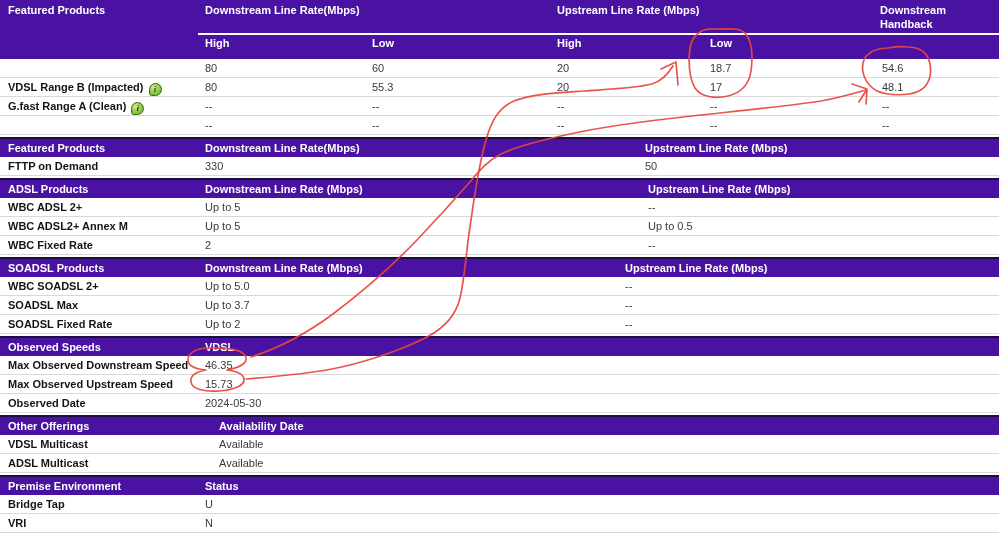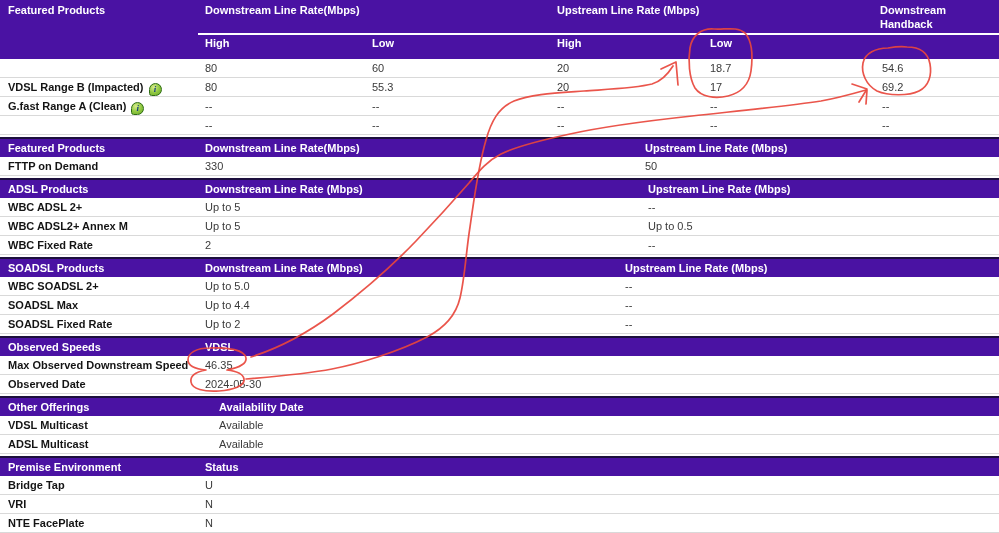--- a/index.html
+++ b/index.html
@@ -79,21 +79,21 @@
       <span class="cell c3">20</span>
       <span class="cell c4">18.7</span>
       <span class="cell c5">54.6</span>
     </div>
     <div class="row">
       <span class="cell name"><span>VDSL Range B (Impacted)</span><span class="info">i</span></span>
       <span class="cell c1">80</span>
       <span class="cell c2">55.3</span>
       <span class="cell c3">20</span>
       <span class="cell c4">17</span>
-      <span class="cell c5">69.2</span>
+      <span class="cell c5">48.1</span>
     </div>
     <div class="row">
       <span class="cell name"><span>G.fast Range A (Clean)</span><span class="info">i</span></span>
       <span class="cell c1">--</span>
       <span class="cell c2">--</span>
       <span class="cell c3">--</span>
       <span class="cell c4">--</span>
       <span class="cell c5">--</span>
     </div>
     <div class="row">
@@ -147,38 +147,42 @@
       <span class="h c1">Downstream Line Rate (Mbps)</span>
       <span class="h c2">Upstream Line Rate (Mbps)</span>
     </div>
     <div class="row">
       <span class="cell name">WBC SOADSL 2+</span>
       <span class="cell c1">Up to 5.0</span>
       <span class="cell c2">--</span>
     </div>
     <div class="row">
       <span class="cell name">SOADSL Max</span>
-      <span class="cell c1">Up to 4.4</span>
+      <span class="cell c1">Up to 3.7</span>
       <span class="cell c2">--</span>
     </div>
     <div class="row">
       <span class="cell name">SOADSL Fixed Rate</span>
       <span class="cell c1">Up to 2</span>
       <span class="cell c2">--</span>
     </div>
   </section>
 
   <section class="sect gap obs">
     <div class="band band2">
       <span class="h title">Observed Speeds</span>
       <span class="h c1">VDSL</span>
     </div>
     <div class="row">
       <span class="cell name">Max Observed Downstream Speed</span>
       <span class="cell c1">46.35</span>
+    </div>
+    <div class="row">
+      <span class="cell name">Max Observed Upstream Speed</span>
+      <span class="cell c1">15.73</span>
     </div>
     <div class="row">
       <span class="cell name">Observed Date</span>
       <span class="cell c1">2024-05-30</span>
     </div>
   </section>
 
   <section class="sect gap other">
     <div class="band band2">
       <span class="h title">Other Offerings</span>

